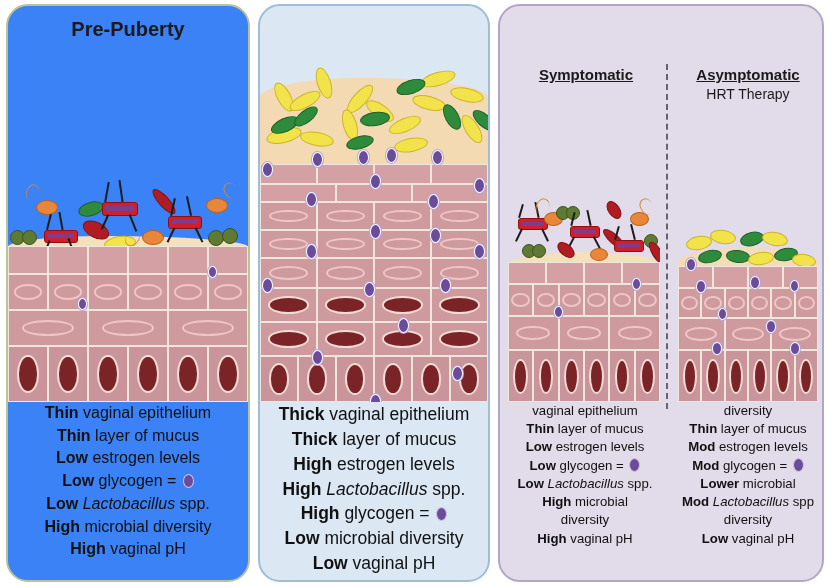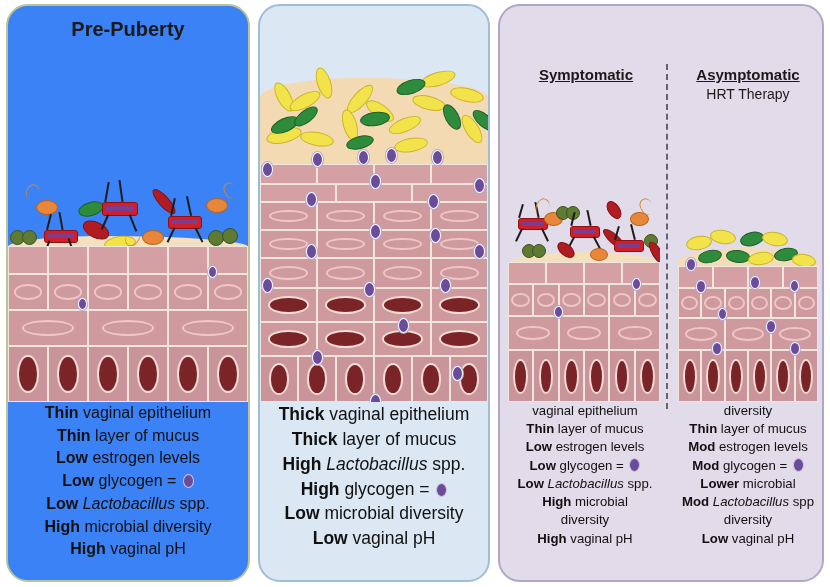--- a/index.html
+++ b/index.html
@@ -353,20 +353,21 @@
       <div class="mb glyco" style="left:180px;top:212px;width:9px;height:13px;"></div>
       <div class="mb glyco" style="left:138px;top:252px;width:9px;height:13px;"></div>
       <div class="mb glyco" style="left:52px;top:284px;width:9px;height:13px;"></div>
       <div class="mb glyco" style="left:192px;top:300px;width:9px;height:13px;"></div>
       <div class="mb glyco" style="left:110px;top:328px;width:9px;height:13px;"></div>
     </div>
 
     <div class="facts" id="facts-pre-menopausal">
         <div><b>Thick</b> vaginal epithelium</div>
         <div><b>Thick</b> layer of mucus</div>
+        <div><b>High</b> estrogen levels</div>
         <div><b>High</b> <i>Lactobacillus</i> spp.</div>
         <div><b>High</b> glycogen = <span class="inline-glyco"></span></div>
         <div><b>Low</b> microbial diversity</div>
         <div><b>Low</b> vaginal pH</div>
       </div>
   </div>
 
   <div class="panel" id="panel-post-menopausal">
 
     <div class="subhead" id="subhead-symptomatic">Symptomatic</div>

